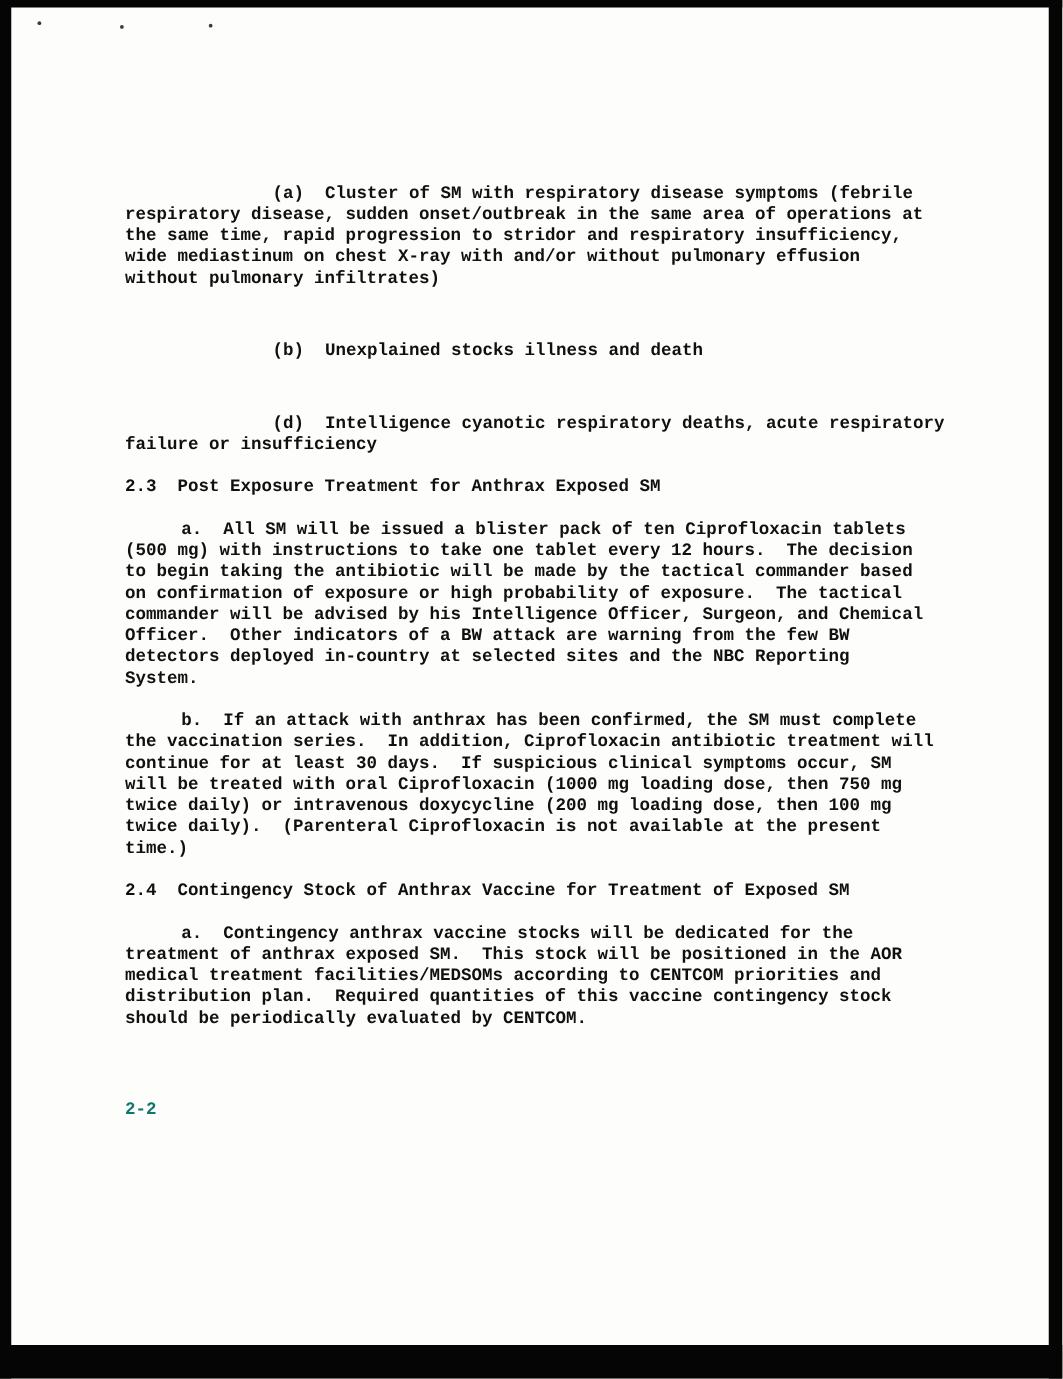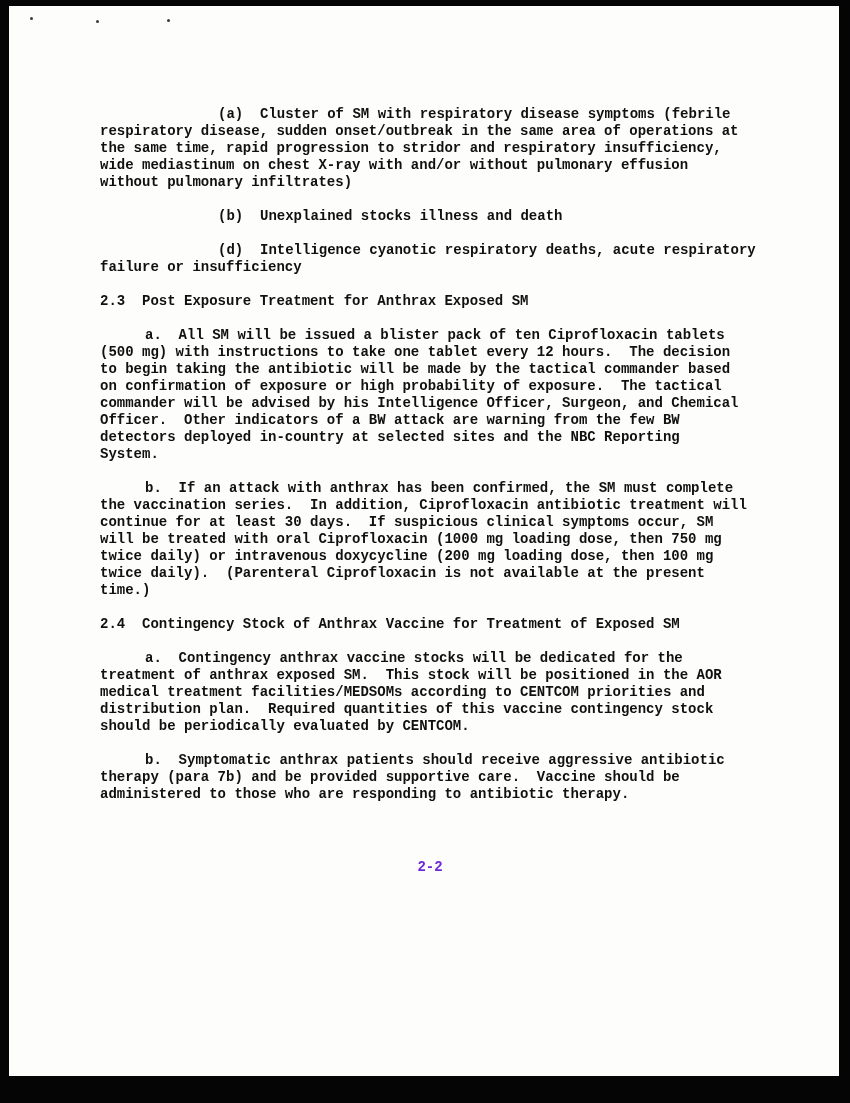--- a/index.html
+++ b/index.html
@@ -40,32 +40,31 @@
   }
   .para {
     margin: 0 0 17px 0;
     font-size: 14px;
     line-height: 17px;
     font-weight: 600;
     color: #101010;
     white-space: pre-wrap;
     letter-spacing: 0;
   }
-  .indent-sub  { text-indent: 118px; }
+  .indent-sub  { text-indent: 118px; margin-top: 41px; }
   .indent-para { text-indent: 45px; }
   .heading     { text-indent: 0; font-family: Liberation Mono, monospace; }
   .page-number {
     margin-left: 100px;
     margin-top: 56px;
     width: 660px;
-    text-align: center;
     font-size: 14px;
     line-height: 17px;
     font-weight: 600;
-    color: #6d28d9;
+    color: #0f766e;
   }
 </style>
 </head>
 <body>
 
 <div class="scan-edge top"></div>
 <div class="scan-edge left"></div>
 <div class="scan-edge right"></div>
 <div class="scan-edge bottom"></div>
 
@@ -97,18 +96,15 @@
 will be treated with oral Ciprofloxacin (1000 mg loading dose, then 750 mg
 twice daily) or intravenous doxycycline (200 mg loading dose, then 100 mg
 twice daily).  (Parenteral Ciprofloxacin is not available at the present
 time.)</p>
   <p class="para heading">2.4  Contingency Stock of Anthrax Vaccine for Treatment of Exposed SM</p>
   <p class="para indent-para">a.  Contingency anthrax vaccine stocks will be dedicated for the
 treatment of anthrax exposed SM.  This stock will be positioned in the AOR
 medical treatment facilities/MEDSOMs according to CENTCOM priorities and
 distribution plan.  Required quantities of this vaccine contingency stock
 should be periodically evaluated by CENTCOM.</p>
-  <p class="para indent-para">b.  Symptomatic anthrax patients should receive aggressive antibiotic
-therapy (para 7b) and be provided supportive care.  Vaccine should be
-administered to those who are responding to antibiotic therapy.</p>
 </div>
 
 <div class="page-number">2-2</div>
 
 </body></html>

